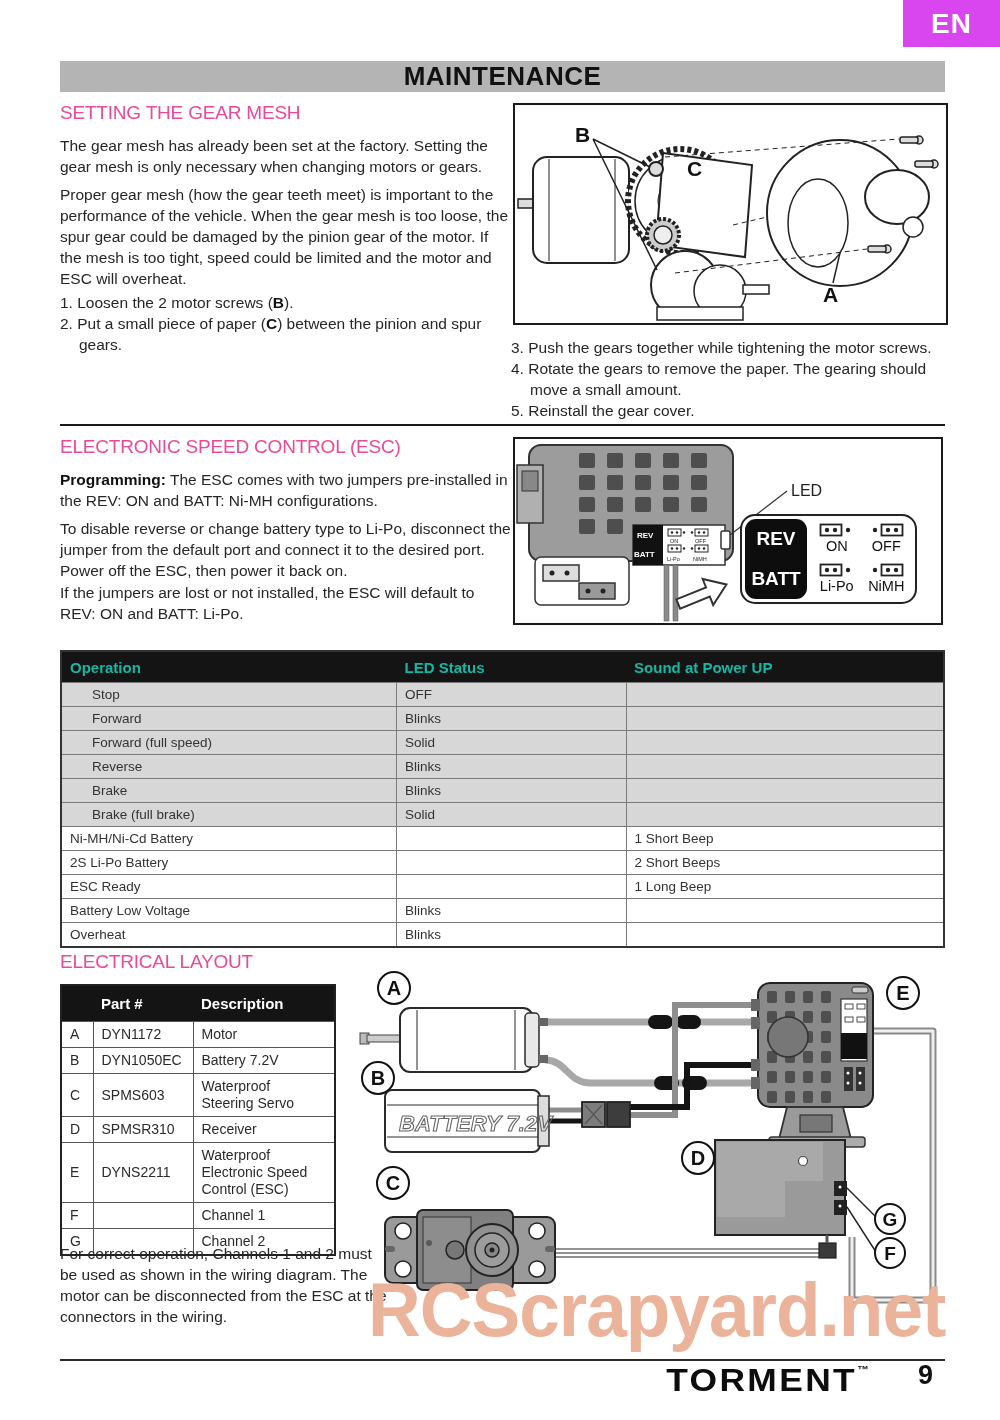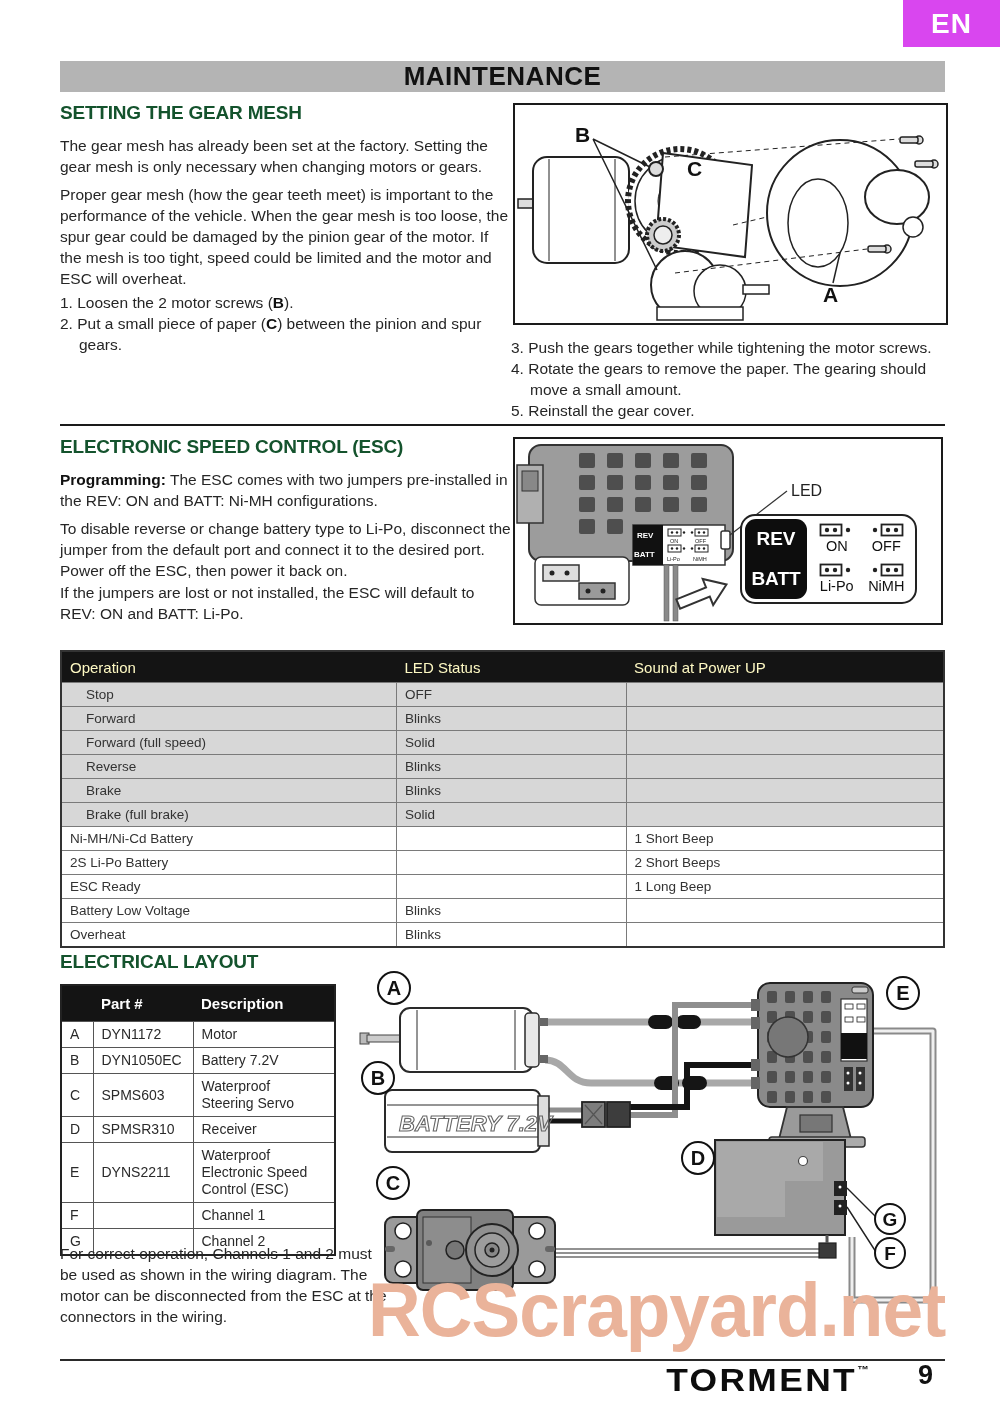--- a/index.html
+++ b/index.html
@@ -6,21 +6,21 @@
   .page{position:relative;width:1000px;height:1420px;background:#ffffff;overflow:hidden;
         font-family:"Liberation Sans",sans-serif;color:#222;}
   .abs{position:absolute;}
 
   
   .en-badge{left:903px;top:0;width:97px;height:47px;background:#d946ef;color:#fff;
             font-size:28px;font-weight:bold;text-align:center;line-height:47px;letter-spacing:1px;}
   .maint-bar{left:60px;top:61px;width:885px;height:31px;background:#b4b4b4;
              text-align:center;line-height:31px;font-size:26px;font-weight:bold;color:#111;letter-spacing:.5px;}
 
-  h2.sec{font-size:19px;font-weight:bold;color:#14532d;margin:0 0 12px 0;letter-spacing:-.2px;}
+  h2.sec{font-size:19px;font-weight:normal;color:#ec4899;margin:0 0 12px 0;letter-spacing:-.2px;}
   .body-txt{font-size:15.5px;line-height:21px;color:#262626;}
   .body-txt p{margin:0 0 7px 0;}
   .hang{padding-left:19px;text-indent:-19px;}
   b{color:#111;}
 
   .col-left1{left:60px;top:102px;width:450px;}
   .fig1-box{left:513px;top:103px;width:435px;height:222px;border:2px solid #1a1a1a;box-sizing:border-box;background:#fff;}
   .steps-right{left:511px;top:337px;width:437px;}
   .divider{left:60px;top:424px;width:885px;height:2px;background:#1a1a1a;}
   .col-left2{left:60px;top:436px;width:452px;}
@@ -32,25 +32,25 @@
   .callout .blk{background:#0d0d0d;border-radius:11px;margin:3px;width:62px;display:flex;flex-direction:column;
                 justify-content:space-around;align-items:center;color:#fff;font-weight:bold;font-size:19px;}
   .callout .jgrid{flex:1;display:grid;grid-template-columns:1fr 1fr;grid-template-rows:1fr 1fr;
                   align-items:center;justify-items:center;padding:2px 4px 4px 2px;}
   .jcell{display:flex;flex-direction:column;align-items:center;line-height:1;}
   .jcell .jlab{font-size:14.5px;color:#111;margin-top:1px;}
 
   
   table.status{left:60px;top:650px;width:885px;border-collapse:collapse;table-layout:fixed;position:absolute;
                border:2px solid #333;}
-  table.status th{background:#141414;color:#fef9c3;font-size:15px;font-weight:normal;text-align:left;
+  table.status th{background:#141414;color:#14b8a6;font-size:15px;font-weight:bold;text-align:left;
                   padding:6px 8px;height:18px;}
   table.status td{font-size:13.5px;color:#333;border:1px solid #7a7a7a;padding:3px 8px;height:17px;}
   table.status tr.shaded td{background:#d7d7d7;}
-  table.status tr.shaded td:first-child{padding-left:24px;}
+  table.status tr.shaded td:first-child{padding-left:30px;}
 
   
   .sec3-head{left:60px;top:951px;}
   table.parts{left:60px;top:984px;width:276px;border-collapse:collapse;table-layout:fixed;position:absolute;
               border:2px solid #222;background:#fff;}
   table.parts th{background:#141414;color:#fff;font-size:15px;font-weight:bold;text-align:left;padding:9px 8px;}
   table.parts td{font-size:14px;color:#2a2a2a;border:1px solid #555;padding:4px 8px;line-height:17px;}
   .note{left:60px;top:1243px;width:330px;}
 
   

